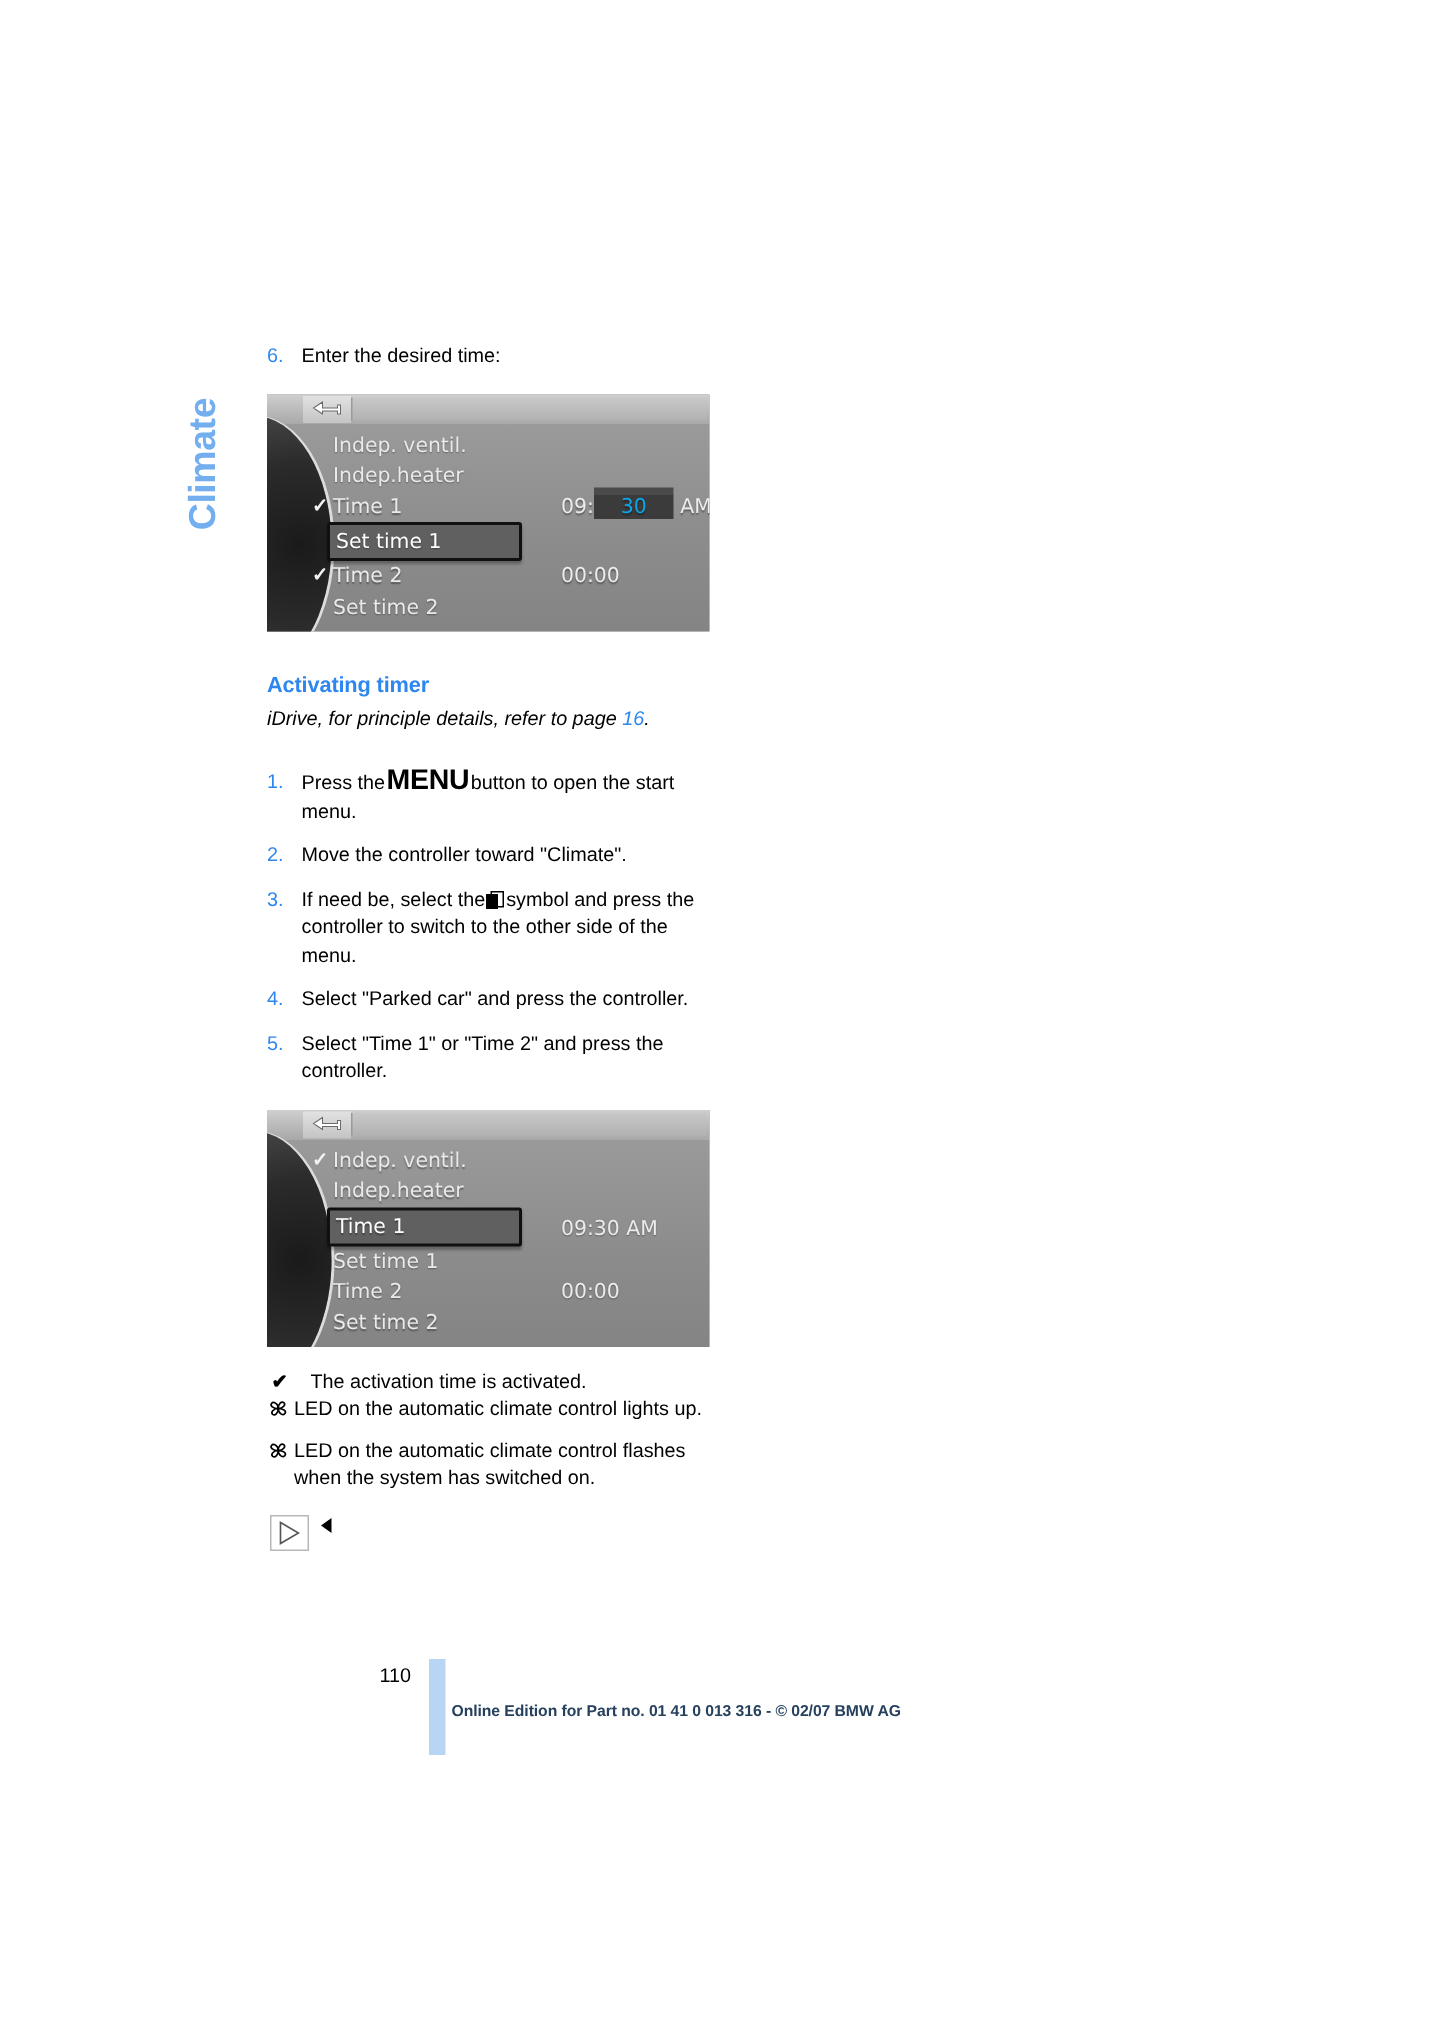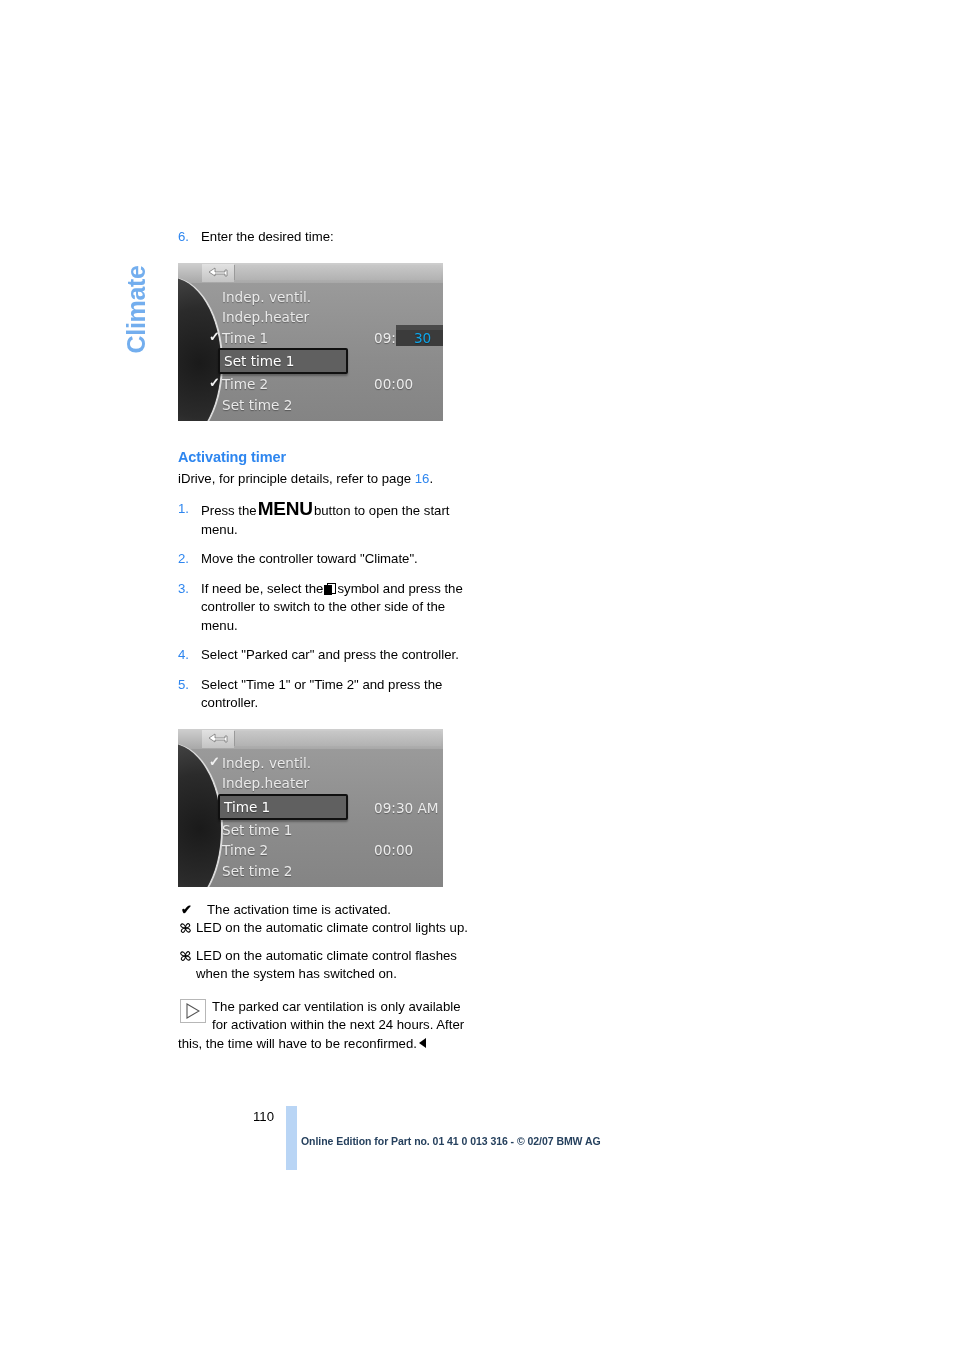--- a/index.html
+++ b/index.html
@@ -92,21 +92,22 @@
   .section-head {
     color: #2e86ef;
     font-weight: bold;
     font-size: 14.5px;
     margin: 8px 0 5px 0;
     letter-spacing: -0.1px;
   }
   .para {
     font-size: 13.2px;
     line-height: 18.5px;
-    margin: 0 0 12px 0;
+    margin: 0 0 24px 0;
+    font-style: italic;
   }
   .pagelink { color: #2e86ef; }
 
   
   .menukey {
     font-weight: bold;
     font-size: 19px;
     letter-spacing: -0.2px;
     padding: 0 1px;
     margin-top: 12px;
@@ -131,26 +132,25 @@
   .split-sym .fr {
     position: absolute;
     left: 0; bottom: 0;
     width: 8px; height: 10px;
     background: #000;
   }
 
   
   .screenfig {
     position: relative;
-    width: 265px;
+    width: 295px;
     height: 158px;
     margin: 0;
     overflow: hidden;
     background: #8e8e8e;
-    text-align: right;
   }
   .screenfig .topbar {
     position: absolute;
     left: 0; top: 0; right: 0;
     height: 20px;
     background: linear-gradient(to bottom, #cfcfcf 0%, #bdbdbd 45%, #a8a8a8 100%);
   }
   .screenfig .topbar-right {
     position: absolute;
     left: 56px; top: 2px; right: 2px;
@@ -525,21 +525,21 @@
   </div>
 
   <div class="spacer-md"></div>
 
   <div class="note">
     <div class="noteicon">
       <svg width="14" height="16" viewBox="0 0 14 16">
           <path d="M1 1 L13 8 L1 15 Z" fill="none" stroke="#555" stroke-width="1.1"></path>
         </svg>
     </div>
-    <span>The parked car ventilation is only available for activation within the next 24 hours. After this, the time will have to be reconfirmed.</span><span class="endmark"></span>
+    <span class="endmark"></span>
   </div>
 
 </div>
 
 <div class="footer">
   <div class="pageno">110</div>
   <div class="bluebar"></div>
   <div class="legal">Online Edition for Part no. 01 41 0 013 316 - © 02/07 BMW AG</div>
 </div>
 

